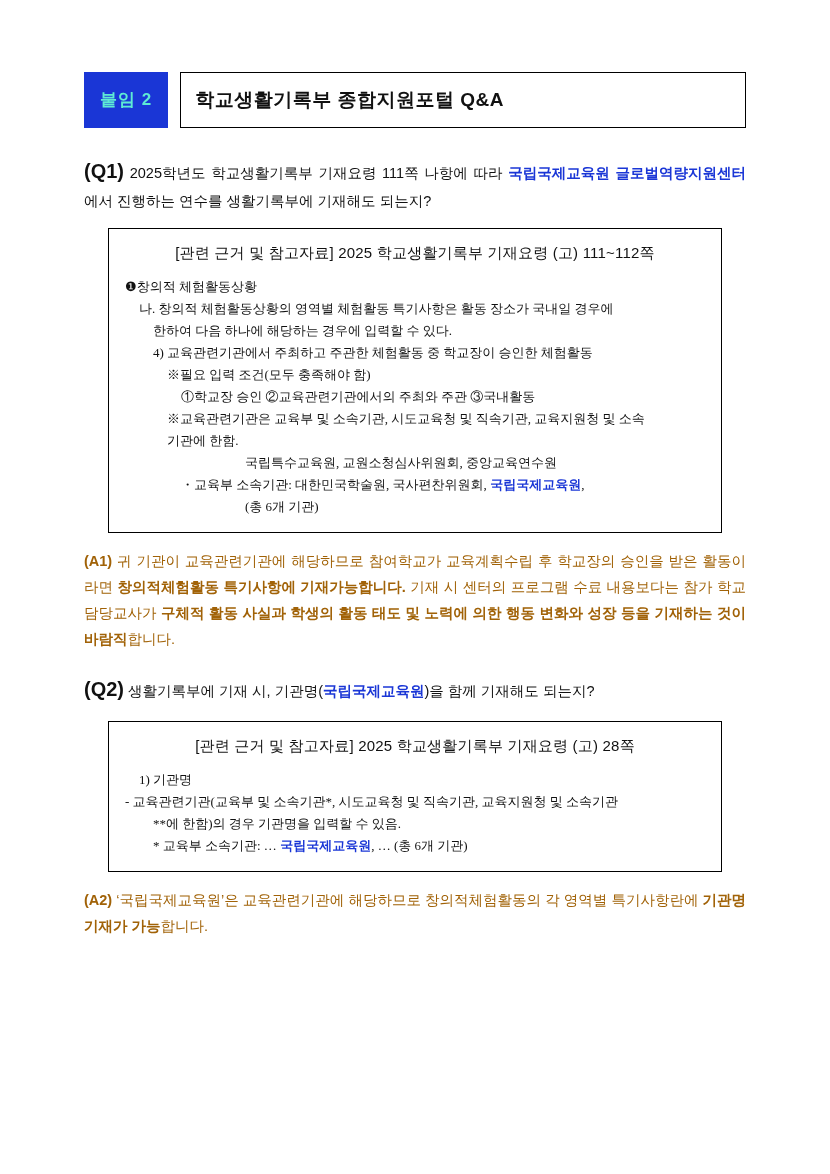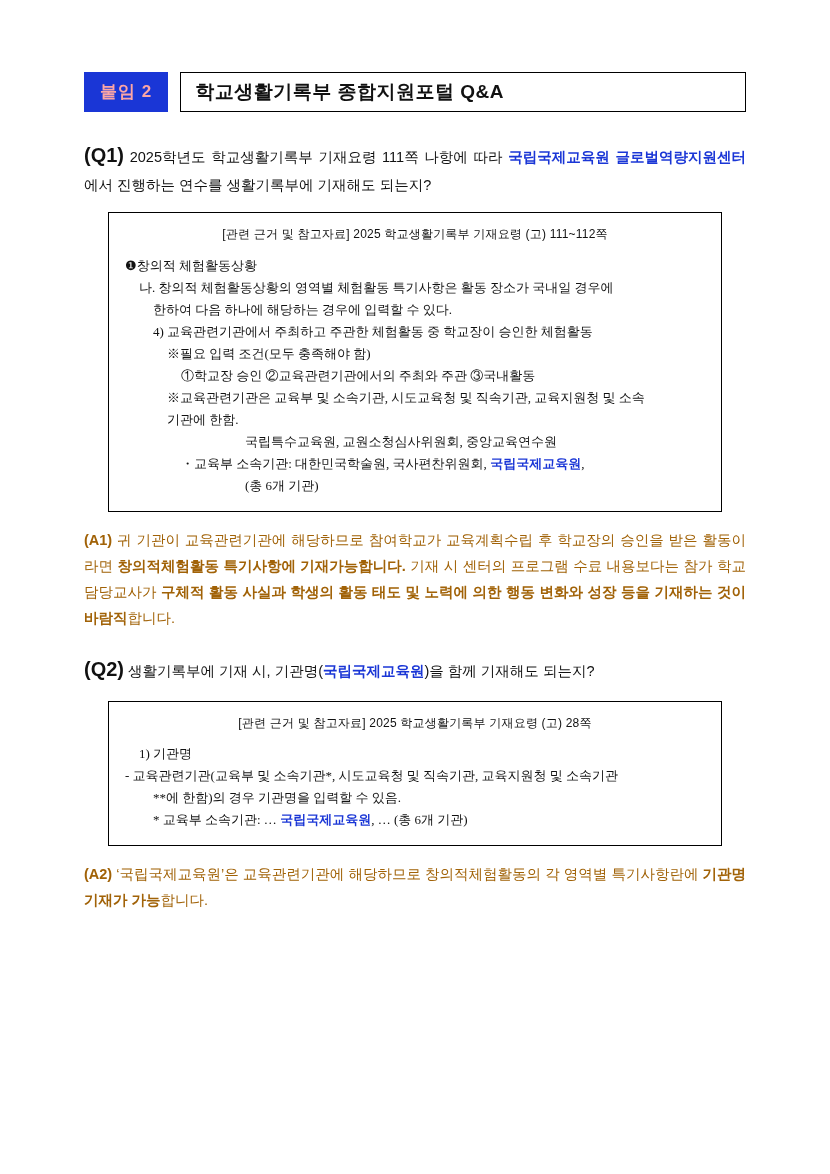--- a/index.html
+++ b/index.html
@@ -24,36 +24,36 @@
 
   
   .header-row {
     display: flex;
     align-items: stretch;
     gap: 12px;
     margin-bottom: 26px;
   }
   .attach-badge {
     background: #1a36d6;
-    color: #fca5a5;
+    color: #5eead4;
     font-weight: bold;
     font-size: 17px;
     letter-spacing: 1px;
     padding: 7px 16px 8px 16px;
     display: flex;
     align-items: center;
     justify-content: center;
     white-space: nowrap;
   }
   .title-box {
     flex: 1;
     border: 1px solid #000000;
     display: flex;
     align-items: center;
-    padding: 6px 14px;
+    padding: 14px 14px;
   }
   .title-box .title-text {
     font-size: 19px;
     font-weight: bold;
     color: #111111;
     letter-spacing: 0.5px;
   }
 
   
   .qa-block {
@@ -82,21 +82,21 @@
   .ref-box {
     border: 1px solid #000000;
     padding: 12px 16px 14px 16px;
     margin: 2px 24px 16px 24px;
     font-size: 13px;
     line-height: 1.62;
     color: #111111;
   }
   .ref-title {
     text-align: center;
-    font-size: 12px;
+    font-size: 15px;
     margin-bottom: 10px;
     letter-spacing: 0.2px;
   }
   .ref-line {
     margin: 0 0 1px 0;
     white-space: pre-wrap;
     font-family: Liberation Serif, serif;
   }
   .ind-0 { padding-left: 0px; }
   .ind-1 { padding-left: 14px; }

